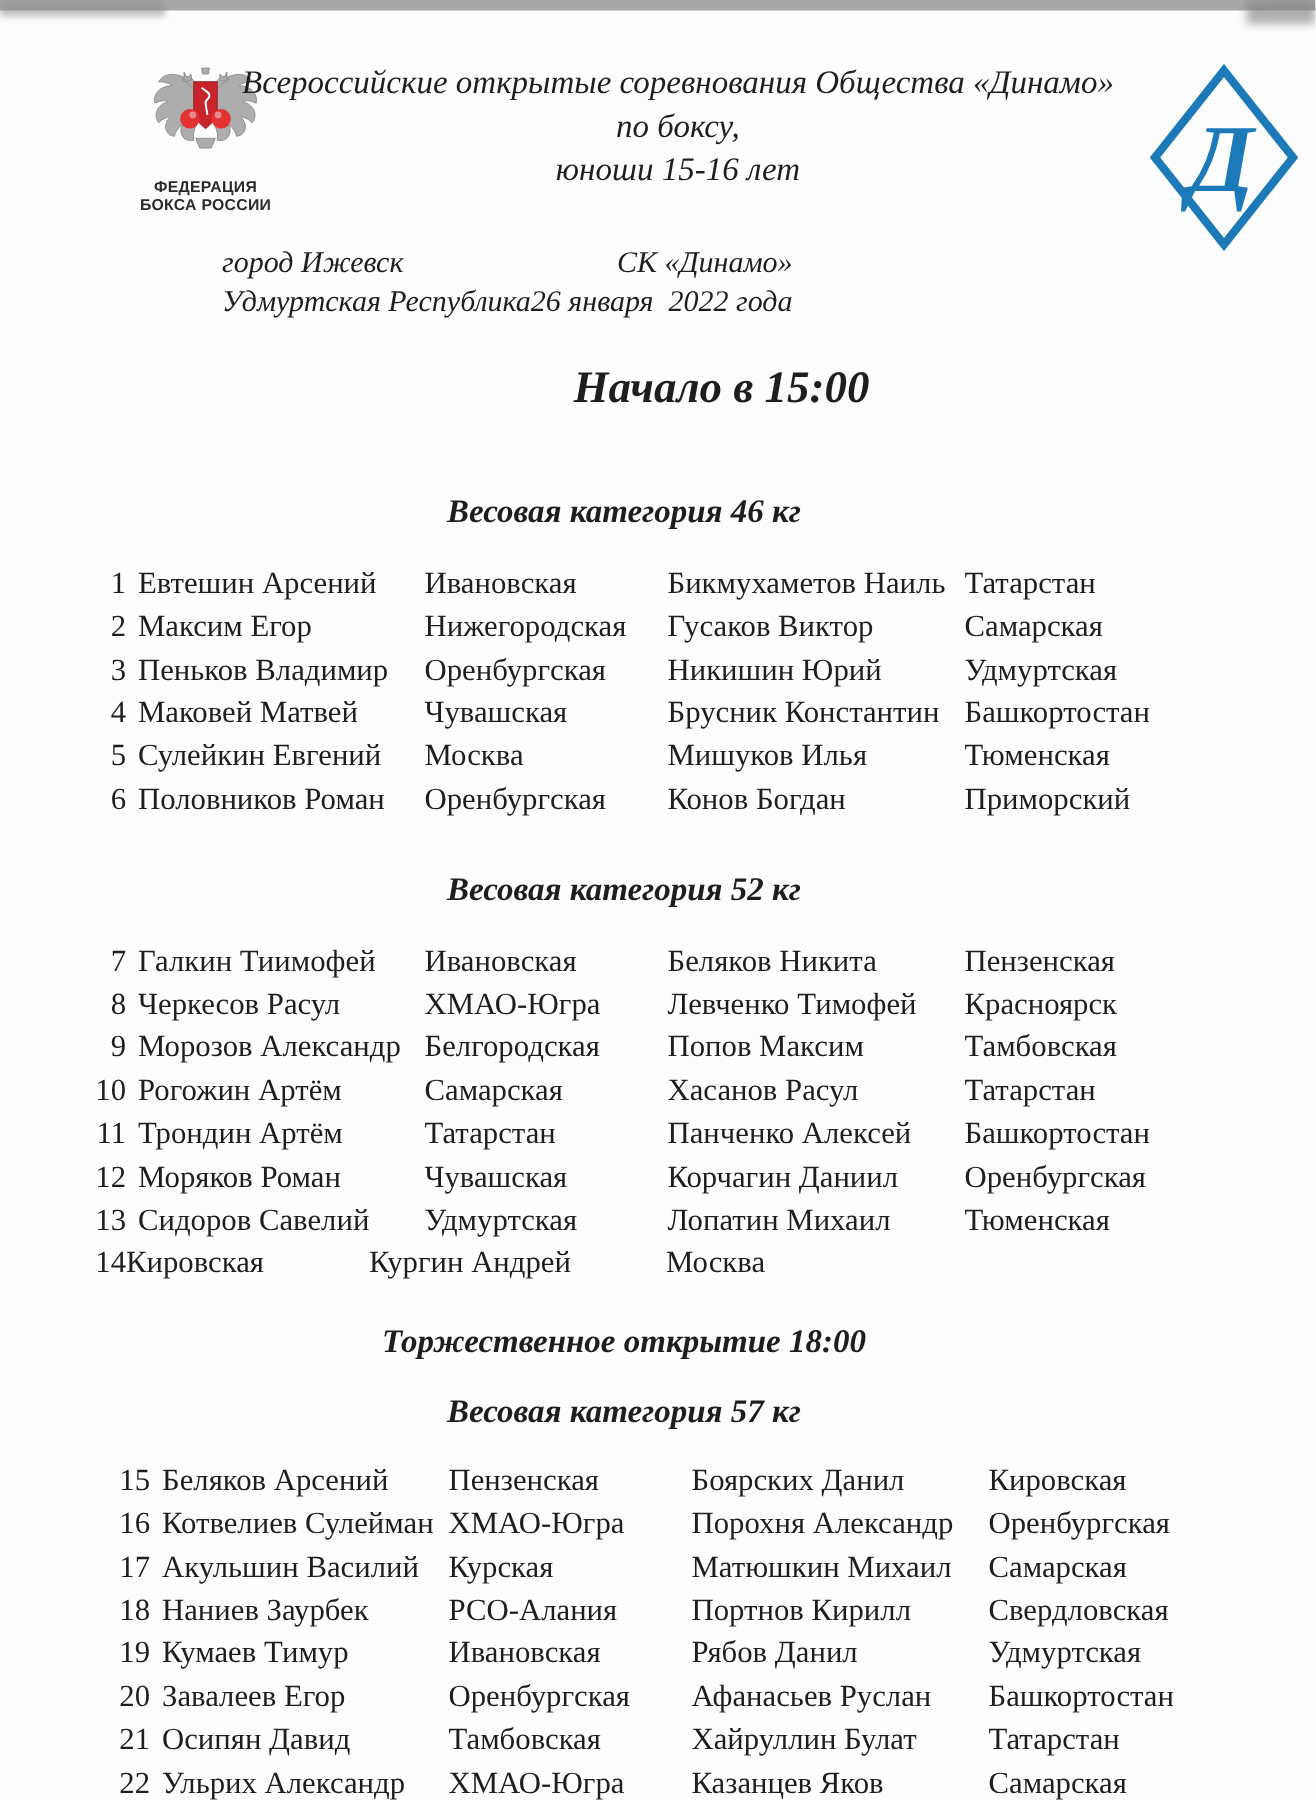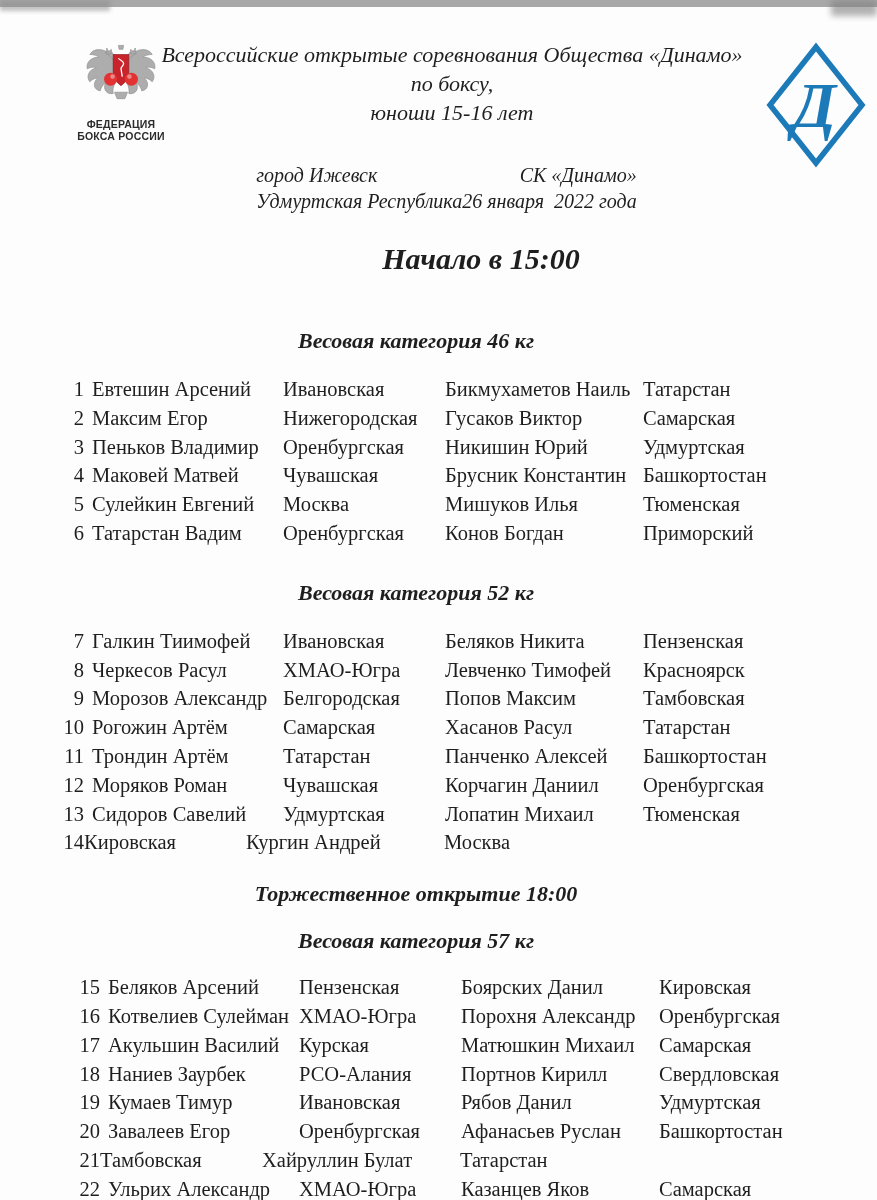--- a/index.html
+++ b/index.html
@@ -10,29 +10,29 @@
     color:#1e1e1e;
     position:relative;
   }
   .scan-top{position:absolute;left:0;top:0;width:877px;height:7px;background:#a8a8a8;}
   .scan-corner-l{position:absolute;left:0;top:0;width:110px;height:11px;background:#8f8f8f;opacity:.55;filter:blur(2px);}
   .scan-corner-r{position:absolute;right:0;top:0;width:46px;height:16px;background:#7e7e7e;opacity:.6;filter:blur(3px);}
   .page{position:relative;width:877px;height:1200px;padding:36px 57px 0 58px;box-sizing:border-box;}
 
   
   .header{position:relative;height:112px;}
-  .fed-logo{position:absolute;left:8px;top:0;width:110px;text-align:center;}
+  .fed-logo{position:absolute;left:24px;top:0;width:110px;text-align:center;}
   .fed-caption{font-family:"Liberation Sans","DejaVu Sans",sans-serif;font-weight:bold;
     font-size:10.5px;line-height:12px;color:#2b2b2b;letter-spacing:.2px;margin-top:2px;}
   .title{width:620px;margin:0 auto;transform:translateX(13px);text-align:center;
     font-size:22px;line-height:29px;padding-top:4px;font-style:italic;}
   .dynamo{position:absolute;right:-47px;top:6px;width:102px;height:126px;}
 
   
-  .venue{display:flex;justify-content:center;padding:14px 75px 0 90px;
+  .venue{display:flex;justify-content:flex-start;padding:14px 75px 0 90px;
     font-style:italic;font-size:20px;line-height:26px;}
   .venue-right{text-align:right;}
   .pre{white-space:pre;}
 
   
   .start-heading{margin-top:28px;text-align:center;transform:translateX(42px);
     font-size:30px;line-height:34px;font-weight:bold;font-style:italic;}
   .cat-heading{text-align:center;transform:translateX(-23px);
     font-size:22px;line-height:26px;font-weight:bold;font-style:italic;}
   .opening-heading{margin-top:24px;text-align:center;transform:translateX(-23px);
@@ -149,21 +149,21 @@
         </div>
         <div class="row">
           <span class="cell c-no">5</span>
           <span class="cell c-rn">Сулейкин Евгений</span>
           <span class="cell c-rr">Москва</span>
           <span class="cell c-bn">Мишуков Илья</span>
           <span class="cell c-br">Тюменская</span>
         </div>
         <div class="row">
           <span class="cell c-no">6</span>
-          <span class="cell c-rn">Татарстан Вадим</span>
+          <span class="cell c-rn">Половников Роман</span>
           <span class="cell c-rr">Оренбургская</span>
           <span class="cell c-bn">Конов Богдан</span>
           <span class="cell c-br">Приморский</span>
         </div>
       </div>
   </div>
 
   <div class="sec">
     <div class="cat-heading mt24">Весовая категория 52 кг</div>
     <div class="rows mt21">
@@ -267,20 +267,21 @@
         </div>
         <div class="row">
           <span class="cell c-no">20</span>
           <span class="cell c-rn">Завалеев Егор</span>
           <span class="cell c-rr">Оренбургская</span>
           <span class="cell c-bn">Афанасьев Руслан</span>
           <span class="cell c-br">Башкортостан</span>
         </div>
         <div class="row">
           <span class="cell c-no">21</span>
+          <span class="cell c-rn">Осипян Давид</span>
           <span class="cell c-rr">Тамбовская</span>
           <span class="cell c-bn">Хайруллин Булат</span>
           <span class="cell c-br">Татарстан</span>
         </div>
         <div class="row">
           <span class="cell c-no">22</span>
           <span class="cell c-rn">Ульрих Александр</span>
           <span class="cell c-rr">ХМАО-Югра</span>
           <span class="cell c-bn">Казанцев Яков</span>
           <span class="cell c-br">Самарская</span>

